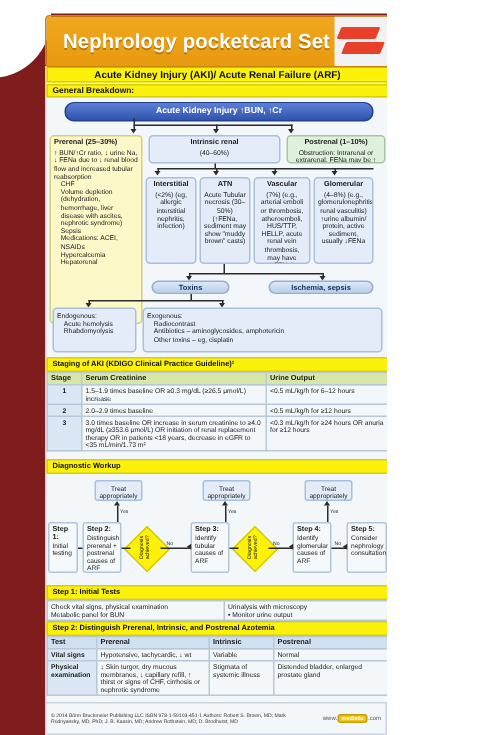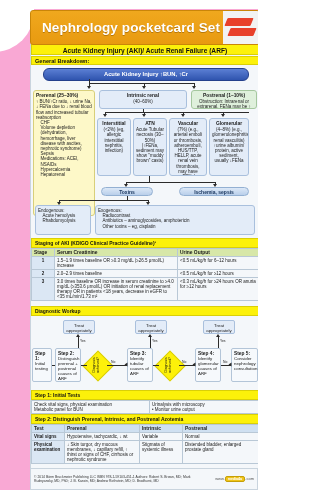--- a/index.html
+++ b/index.html
@@ -1,18 +1,18 @@
 <!DOCTYPE html>
 <html><head>
 <meta charset="utf-8">
 <style>
   html,body{margin:0;padding:0;background:#ffffff;}
   body{width:258px;height:490px;overflow:hidden;
        font-family:"Liberation Sans",sans-serif;color:#1a1a1a;}
-  #card{position:relative;width:258px;height:490px;background:#f9a8d4;}
+  #card{position:relative;width:258px;height:490px;background:#7f1d1d;}
   
   .corner{position:absolute;left:-18px;top:6px;width:52px;height:46px;
           background:#ffffff;border-radius:0 0 40px 0;z-index:6;}
   .corner2{position:absolute;left:0;top:0;width:30px;height:14px;background:#ffffff;z-index:6;}
   .topgap{position:absolute;left:0;top:0;width:258px;height:9px;background:#ffffff;z-index:5;}
   
   #titlebar{position:absolute;left:30px;top:10px;width:228px;height:33px;
             background:linear-gradient(#f0a81e,#e89a10);
             border:1px solid #c98508;border-radius:3px;z-index:7;
             display:flex;align-items:center;overflow:hidden;}

